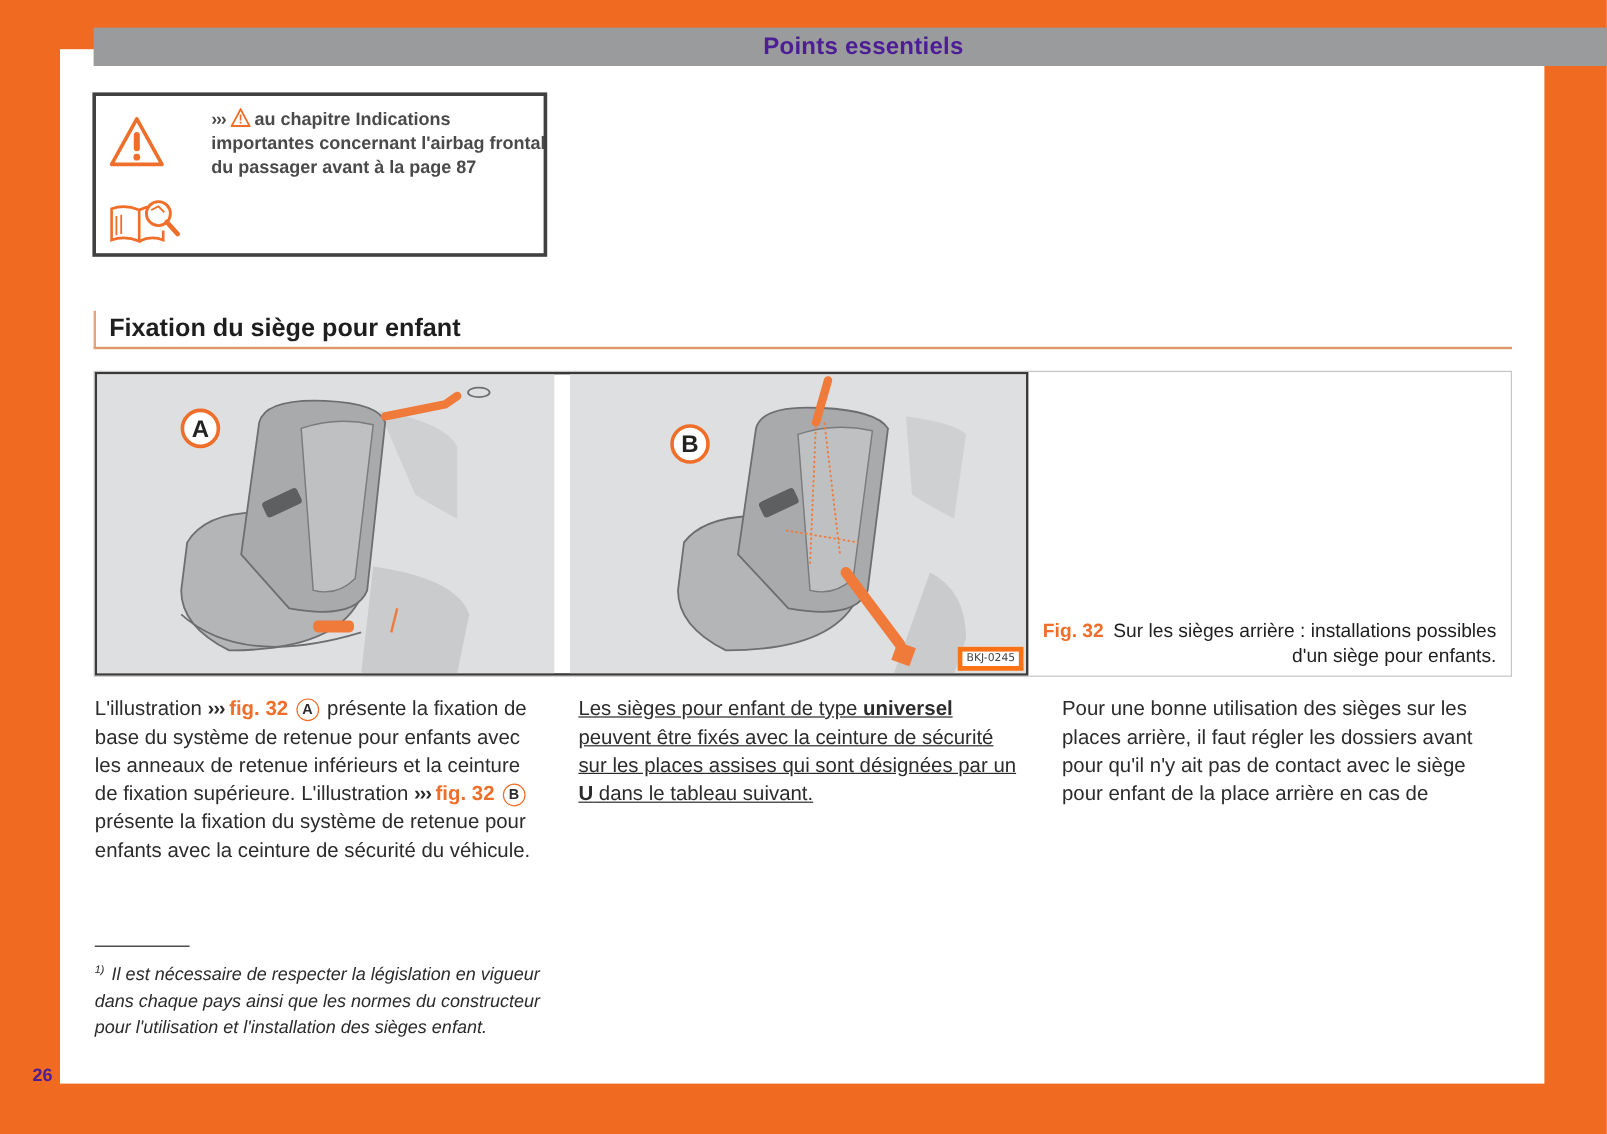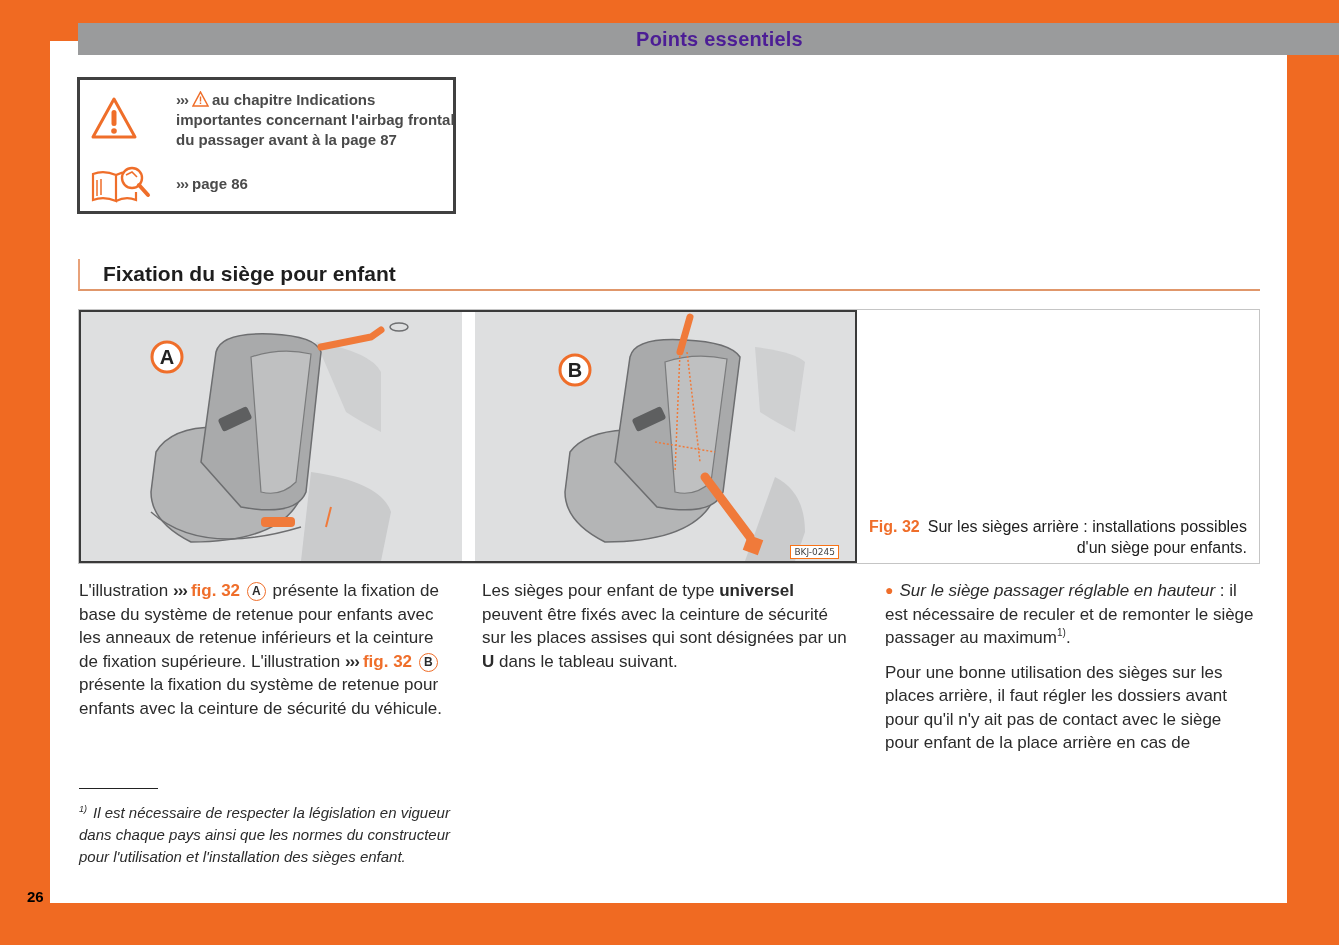--- a/index.html
+++ b/index.html
@@ -32,74 +32,74 @@
   }
   .ref-text.t1 { top:10px; }
   .ref-text.t2 { top:94px; }
   .arrows { font-weight:bold; letter-spacing:-1px; margin-right:4px; }
   .warn-inline { display:inline-block; vertical-align:-2px; width:17px; height:16px; margin-right:3px; }
 
   .section-title {
     position:absolute; left:78px; top:259px; width:1182px; height:32px;
     border-left:2px solid #e8a27a; border-bottom:2px solid #e0976b;
     box-sizing:border-box;
-    padding-left:23px; font-size:21px; font-weight:bold; color:#1e1e1e;
+    padding-left:11px; font-size:21px; font-weight:bold; color:#1e1e1e;
     line-height:30px;
   }
 
   .figure {
     position:absolute; left:78px; top:309px; width:1182px; height:255px;
     border:1px solid #c5c5c5; box-sizing:border-box;
   }
   .fig-illus {
     position:absolute; left:0; top:0; width:778px; height:253px;
     border:2px solid #3a3a3a; box-sizing:border-box; background:#fff;
   }
   .panel {
     position:absolute; top:0; height:249px; background:#dedfe0;
   }
   .panel.a { left:0; width:381px; }
   .panel.b { left:394px; width:380px; }
   .panel svg { position:absolute; left:0; top:0; }
   .img-code {
-    position:absolute; right:16px; bottom:2px; background:#fff; border:1px solid #f97316;
+    position:absolute; right:2px; bottom:2px; background:#fff; border:4px solid #f97316;
     font-size:9px; color:#444; padding:0 3px; line-height:12px;
     font-family:"DejaVu Sans", sans-serif;
   }
   .caption {
     position:absolute; left:788px; top:206px; width:380px;
     font-size:16px; line-height:21px; color:#1e1e1e;text-align:right;
   }
   .caption .fig-label { color:#ef6e2a; font-weight:bold; margin-right:8px; }
 
   .col {
     position:absolute; top:579px; width:372px;
     font-size:17px; line-height:23.5px; color:#2b2b2b;
   }
   .col.c1 { left:79px; }
-  .col.c2 { left:482px; }
+  .col.c2 { left:482px;text-decoration:underline; }
   .col.c3 { left:885px; }
   .col p { margin:0 0 11px 0; }
   .orange-ref { color:#ef6e2a; font-weight:bold; }
   .circle-letter {
     display:inline-block; width:17px; height:17px; border:1.6px solid #ef6e2a; border-radius:50%;
     font-size:12px; font-weight:bold; text-align:center; line-height:17px; color:#2b2b2b;
     vertical-align:1px; margin:0 2px;
   }
   .bullet { color:#ef6e2a; font-size:14px; margin-right:6px; vertical-align:1px; }
   sup { font-size:10px; vertical-align:7px; line-height:0; }
 
   .fn-rule { position:absolute; left:79px; top:788px; width:79px; height:1px; background:#222; }
   .footnote {
     position:absolute; left:79px; top:802px; width:372px;
     font-size:15px; line-height:22px; color:#2b2b2b;font-style:italic;
   }
   .footnote sup { font-size:9px; vertical-align:6px; margin-right:6px; }
   .page-number {
-    position:absolute; left:27px; top:888px; font-size:15px; font-weight:bold; color:#000000;
+    position:absolute; left:27px; top:888px; font-size:15px; font-weight:bold; color:#4c1d95;
   }
 </style>
 </head>
 <body>
 
 <div class="page"></div>
 
 <div class="header-bar">
   <span>Points essentiels</span>
 </div>
@@ -118,23 +118,20 @@
       </svg><span>au chapitre Indications importantes concernant l'airbag frontal du passager avant à la page 87</span>
   </div>
   <svg class="icon-book" viewBox="0 0 62 40">
     <path d="M3 10 L3 36 Q14 32 26 37 L26 11 Q14 6 3 10 Z" fill="none" stroke="#ef6e2a" stroke-width="2.2"></path>
     <path d="M26 11 Q36 6 46 10 M26 37 Q36 32 46 36 L46 28" fill="none" stroke="#ef6e2a" stroke-width="2.2"></path>
     <path d="M7 16 L7 32 M11 15 L11 31" stroke="#ef6e2a" stroke-width="1.5"></path>
     <circle cx="42" cy="14" r="10" fill="#fff" stroke="#ef6e2a" stroke-width="2.4"></circle>
     <line x1="49" y1="21" x2="58" y2="31" stroke="#ef6e2a" stroke-width="4" stroke-linecap="round"></line>
     <path d="M36 11 L42 8 L47 13" fill="none" stroke="#ef6e2a" stroke-width="1.6"></path>
   </svg>
-  <div class="ref-text t2">
-    <span class="arrows">›››</span><span>page 86</span>
-  </div>
 </div>
 
 <div class="section-title">
   <span>Fixation du siège pour enfant</span>
 </div>
 
 <div class="figure">
   <div class="fig-illus">
     <div class="panel a">
       <svg width="381" height="249" viewBox="0 0 381 249">
@@ -182,21 +179,20 @@
 
 <div class="col c1">
   <p><span>L'illustration </span><span class="arrows">›››</span><span class="orange-ref">fig. 32</span> <span class="circle-letter">A</span><span> présente la fixation de base du système de retenue pour enfants avec les anneaux de retenue inférieurs et la ceinture de fixation supérieure. L'illustration </span><span class="arrows">›››</span><span class="orange-ref">fig. 32</span> <span class="circle-letter">B</span><span> présente la fixation du système de retenue pour enfants avec la ceinture de sécurité du véhicule.</span></p>
 </div>
 
 <div class="col c2">
   <p><span>Les sièges pour enfant de type </span><b>universel</b><span> peuvent être fixés avec la ceinture de sécurité sur les places assises qui sont désignées par un </span><b>U</b><span> dans le tableau suivant.</span></p>
 </div>
 
 <div class="col c3">
-  <p><span class="bullet">●</span><i>Sur le siège passager réglable en hauteur</i><span> : il est nécessaire de reculer et de remonter le siège passager au maximum</span><sup>1)</sup><span>.</span></p>
   <p>Pour une bonne utilisation des sièges sur les places arrière, il faut régler les dossiers avant pour qu'il n'y ait pas de contact avec le siège pour enfant de la place arrière en cas de</p>
 </div>
 
 <div class="fn-rule"></div>
 <div class="footnote">
   <sup>1)</sup><span>Il est nécessaire de respecter la législation en vigueur dans chaque pays ainsi que les normes du constructeur pour l'utilisation et l'installation des sièges enfant.</span>
 </div>
 
 <div class="page-number">26</div>
 

